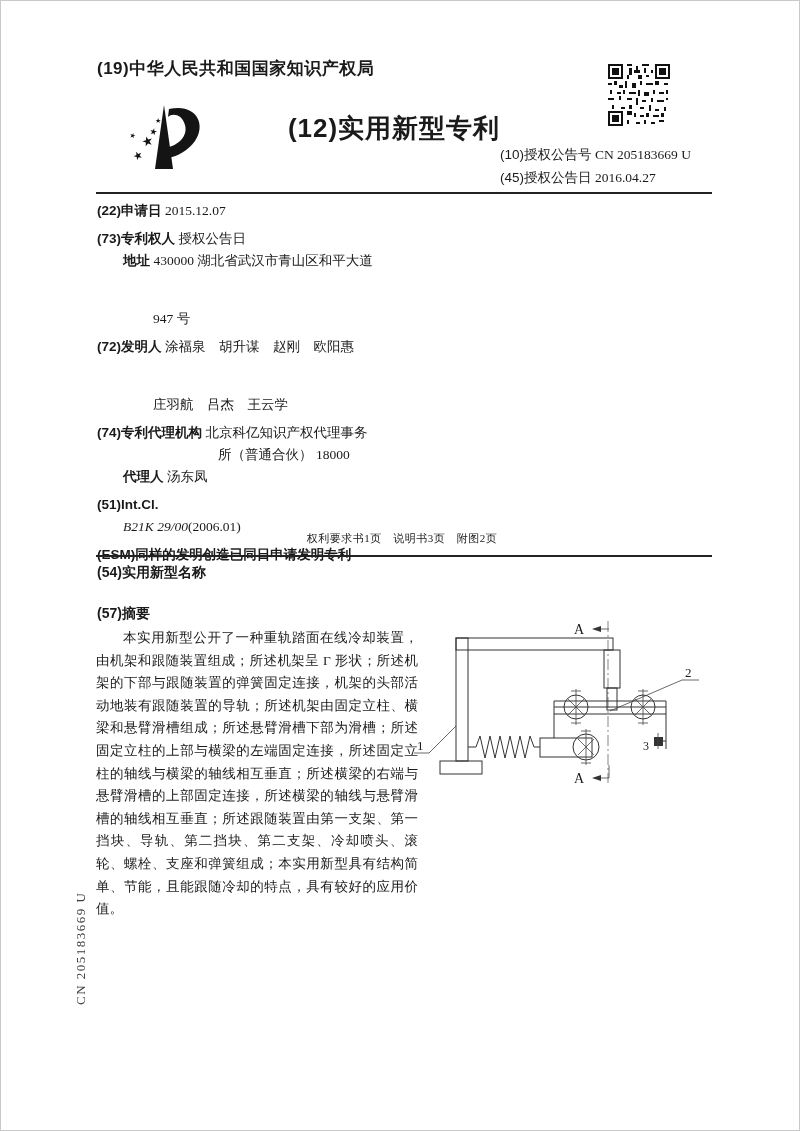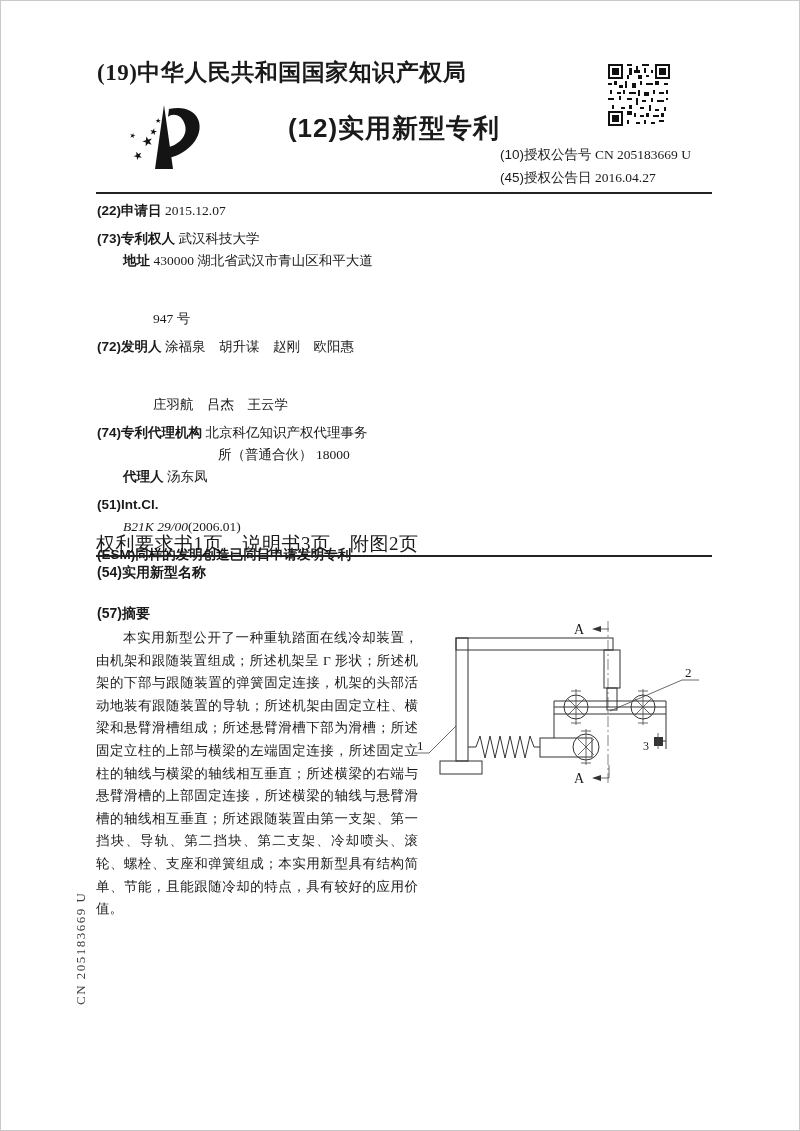--- a/index.html
+++ b/index.html
@@ -8,41 +8,41 @@
     position:relative;
     background:#ffffff;
     font-family:"Liberation Serif","DejaVu Serif",serif;
     color:#1a1a1a;
     border:1px solid #c9c9c9;
     overflow:hidden;
   }
   .abs { position:absolute; }
 
   
-  .office-line { left:96px; top:56px; font-family:Liberation Serif, serif; font-weight:bold; font-size:23px; letter-spacing:0.5px; }
+  .office-line { left:96px; top:56px; font-family:Liberation Sans, sans-serif; font-weight:bold; font-size:17px; letter-spacing:0.5px; }
   .qr { left:607px; top:63px; width:62px; height:62px; }
   .logo { left:116px; top:100px; width:96px; height:90px; }
   .doc-type { left:243px; top:110px; width:300px; text-align:center; font-family:"Liberation Sans","DejaVu Sans",sans-serif; font-weight:bold; font-size:26px; letter-spacing:1px; }
   .pub-fields { left:499px; top:142px; font-size:13.5px; line-height:23px; white-space:nowrap; }
   .pub-fields .lbl { font-family:"Liberation Sans","DejaVu Sans",sans-serif; font-weight:normal; }
   .pub-fields .val { font-family:"Liberation Serif","DejaVu Serif",serif; }
 
   .rule1 { left:95px; top:191px; width:616px; height:2px; background:#222; }
   .rule2 { left:95px; top:554px; width:616px; height:2px; background:#222; }
 
   
   .biblio { left:96px; top:199px; width:340px; font-size:13.5px; line-height:22px; }
   .biblio .grp { margin-bottom:6px; }
   .biblio .lbl { font-family:"Liberation Sans","DejaVu Sans",sans-serif; font-weight:bold; }
   .ind1 { padding-left:26px; }
   .ind2 { padding-left:56px;margin-top:36px; }
   .ind3 { padding-left:121px; }
   .it { font-style:italic; }
 
-  .pages-info { left:95px; top:530px; width:612px; text-align:left; font-size:19px; letter-spacing:0.5px; }
+  .pages-info { left:95px; top:530px; width:612px; text-align:center; font-size:11px; letter-spacing:0.5px; }
 
   .sec54 { left:96px; top:560px; font-size:14px; line-height:22px; }
   .sec54 .lbl, .sec57 .lbl { font-family:"Liberation Sans","DejaVu Sans",sans-serif; font-weight:bold; }
   .sec54 .name { padding-left:28px; font-size:13.5px; }
   .sec57 { left:96px; top:604px; font-size:14px; }
 
   .abstract { left:95px; top:626px; width:322px; font-size:13.5px; line-height:22.6px; text-align:justify; text-indent:2em; }
 
   .figure { left:413px; top:596px; width:334px; height:214px; }
   .figure svg { width:100%; height:100%; }
@@ -101,21 +101,21 @@
 <div class="abs rule1"></div>
 
 <div class="abs biblio">
   <div class="grp">
     <span class="lbl">(22)申请日</span>
     <span class="val">2015.12.07</span>
   </div>
   <div class="grp">
     <div>
       <span class="lbl">(73)专利权人</span>
-      <span class="val">武汉科技大学</span>
+      <span class="val">授权公告日</span>
     </div>
     <div class="ind1">
       <span class="lbl">地址</span>
       <span class="val">430000 湖北省武汉市青山区和平大道</span>
     </div>
     <div class="ind2">
       <span class="val">947 号</span>
     </div>
   </div>
   <div class="grp">

